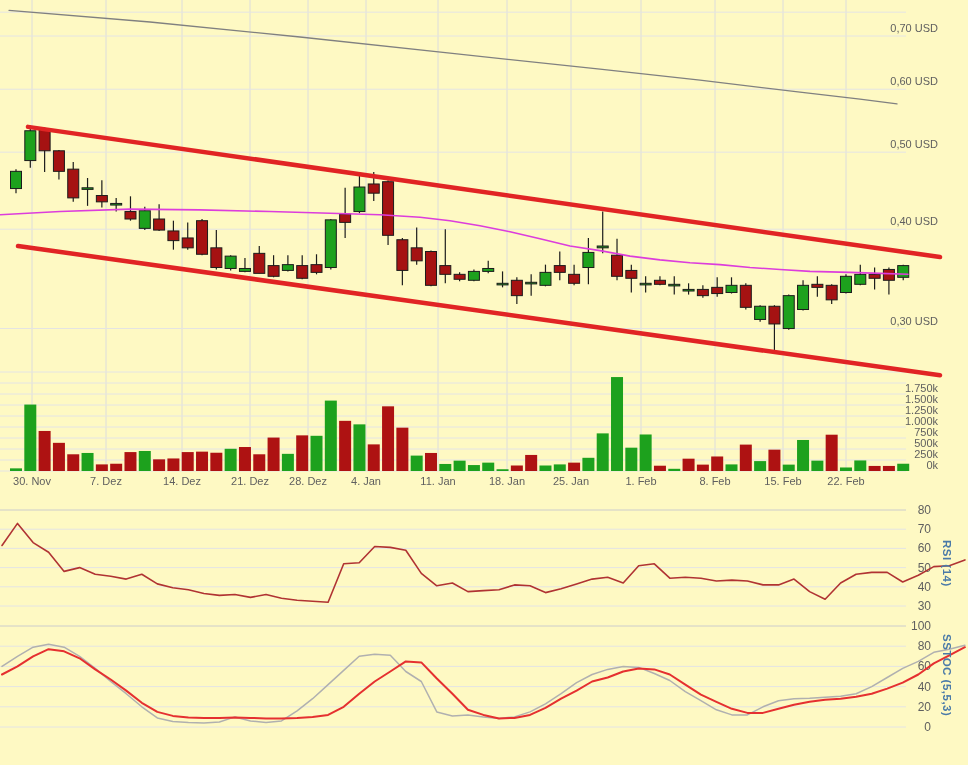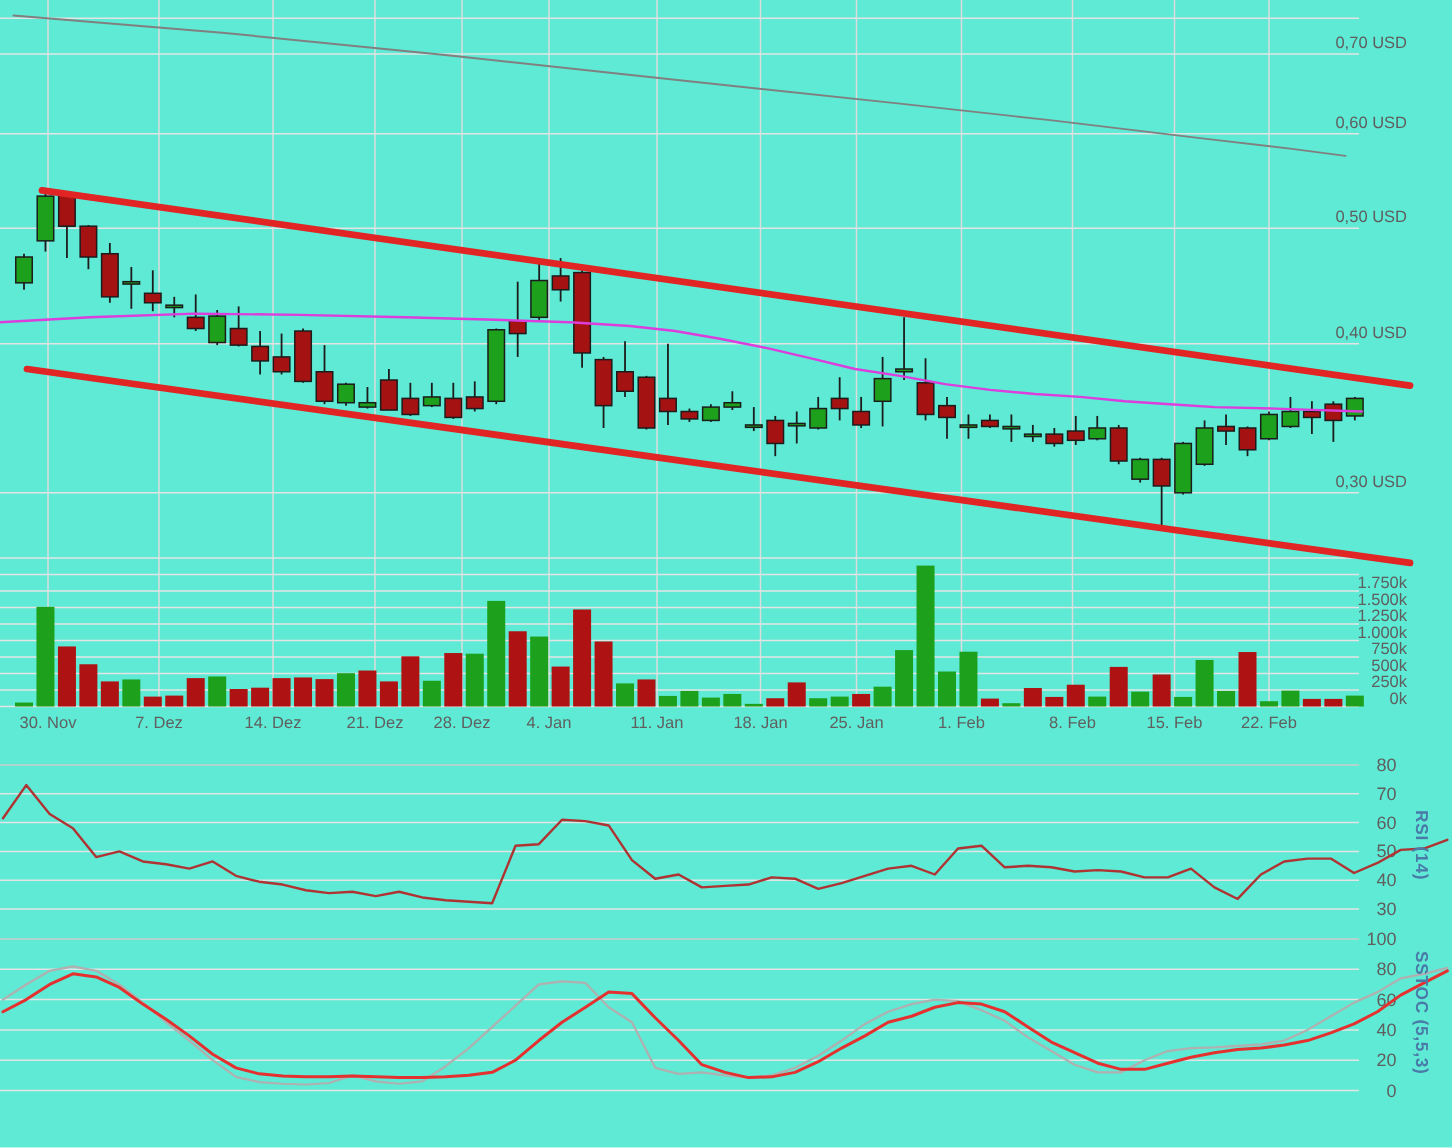--- a/index.html
+++ b/index.html
@@ -1,16 +1,16 @@
 <!DOCTYPE html>
 <html><head>
 <meta charset="utf-8">
 <style>
   html,body{margin:0;padding:0;background:#fff;}
-  #stage{position:relative;width:968px;height:765px;background:#5eead4;overflow:hidden;
+  #stage{position:relative;width:968px;height:765px;background:#fef9c3;overflow:hidden;
          font-family:"Liberation Sans",sans-serif;}
   svg text{font-family:"Liberation Sans",sans-serif;}
   .vlabel{position:absolute;writing-mode:vertical-rl;font-size:11.5px;font-weight:bold;
           color:#4a7aa8;letter-spacing:0.5px;}
   #rsi-label{left:941px;top:540px;}
   #sstoc-label{left:941px;top:634px;}
 </style>
 </head>
 <body>
 

